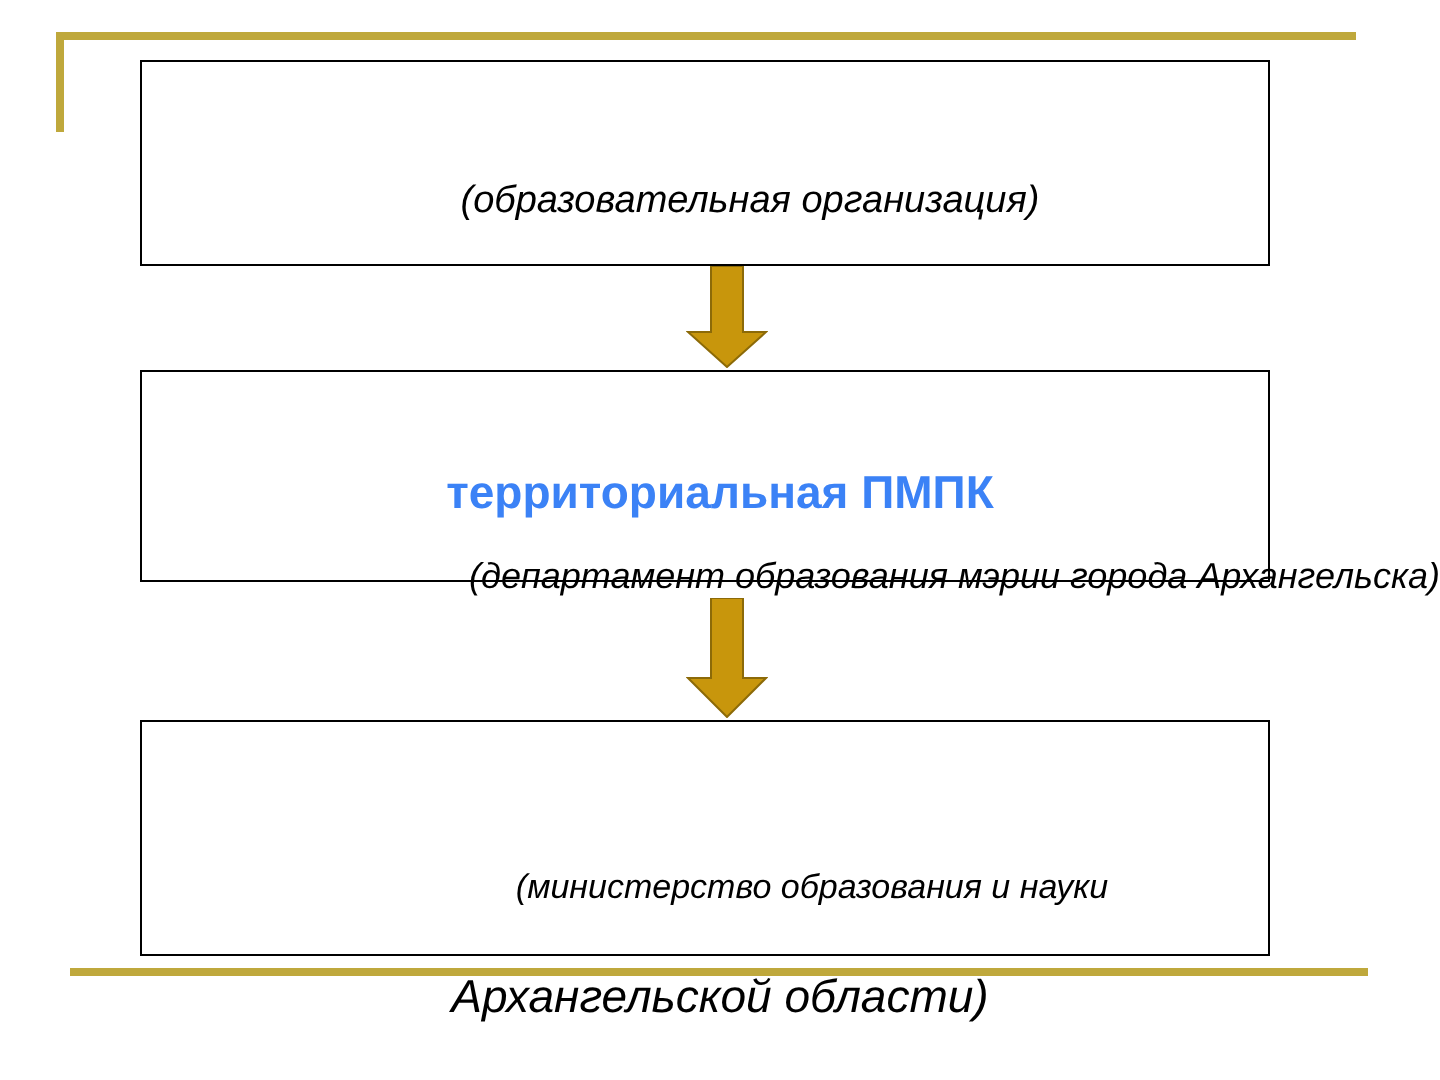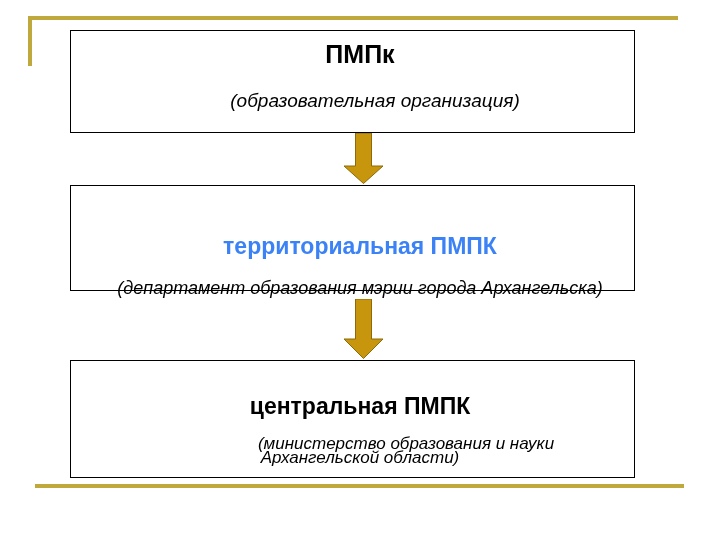--- a/index.html
+++ b/index.html
@@ -83,21 +83,21 @@
   }
 
   #t1 { top: 40px; font-size: 25px; }
   #s1 { top: 90px; font-size: 19px; }
 
   #t2 { top: 233px; font-size: 23px; }
   #s2 { top: 278px; font-size: 18px; }
 
   #t3 { top: 393px; font-size: 23px; }
   #s3a { top: 434px; font-size: 17px; }
-  #s3b { top: 448px; font-size: 17px; }
+  #s3b { top: 485px; font-size: 23px; }
 
   
   .arrow {
     position: absolute;
     left: 343px;
     width: 41px;
   }
   #arrow-1 { top: 133px; height: 51px; }
   #arrow-2 { top: 299px; height: 60px; }
   .arrow svg { display: block; width: 100%; height: 100%; }
@@ -105,37 +105,35 @@
 </head>
 <body>
 
 <div id="slide" style="background: rgb(255, 255, 255);">
 
   <div class="deco-top-h" style="background: rgb(191, 168, 60);"></div>
   <div class="deco-top-v" style="background: rgb(191, 168, 60);"></div>
   <div class="deco-bottom-h" style="background: rgb(191, 168, 60);"></div>
 
   <div class="box" id="box-1" style="border-color: rgb(0, 0, 0);"></div>
-  <div class="title" id="t1" style="color: rgb(0, 0, 0);">ПМПк</div>
   <div class="subtitle" id="s1" style="color: rgb(0, 0, 0); padding-left: 15px;">(образовательная организация)</div>
 
   <div class="arrow" id="arrow-1">
     <svg viewBox="0 0 41 51" preserveAspectRatio="none">
       <polygon points="12.5,0 28.5,0 28.5,33 40,33 20.5,50.5 1,33 12.5,33" fill="#C8960C" stroke="#8C6A08" stroke-width="1"></polygon>
     </svg>
   </div>
 
   <div class="box" id="box-2" style="border-color: rgb(0, 0, 0);"></div>
   <div class="title" id="t2" style="color: #3b82f6;">территориальная ПМПК</div>
-  <div class="subtitle" id="s2" style="color: rgb(0, 0, 0);">(департамент образования мэрии города Архангельска)</div>
+  <div class="subtitle" id="s2" style="color: rgb(0, 0, 0); text-align: right;">(департамент образования мэрии города Архангельска)</div>
 
   <div class="arrow" id="arrow-2">
     <svg viewBox="0 0 41 60" preserveAspectRatio="none">
       <polygon points="12.5,0 28.5,0 28.5,40 40,40 20.5,59.5 1,40 12.5,40" fill="#C8960C" stroke="#8C6A08" stroke-width="1"></polygon>
     </svg>
   </div>
 
   <div class="box" id="box-3" style="border-color: rgb(0, 0, 0);"></div>
-  <div class="title" id="t3" style="color: rgb(0, 0, 0);">центральная ПМПК</div>
   <div class="subtitle" id="s3a" style="color: rgb(0, 0, 0); margin-left: 46px;">(министерство образования и науки</div>
   <div class="subtitle" id="s3b" style="color: rgb(0, 0, 0);">Архангельской области)</div>
 
 </div>
 
 </body></html>

